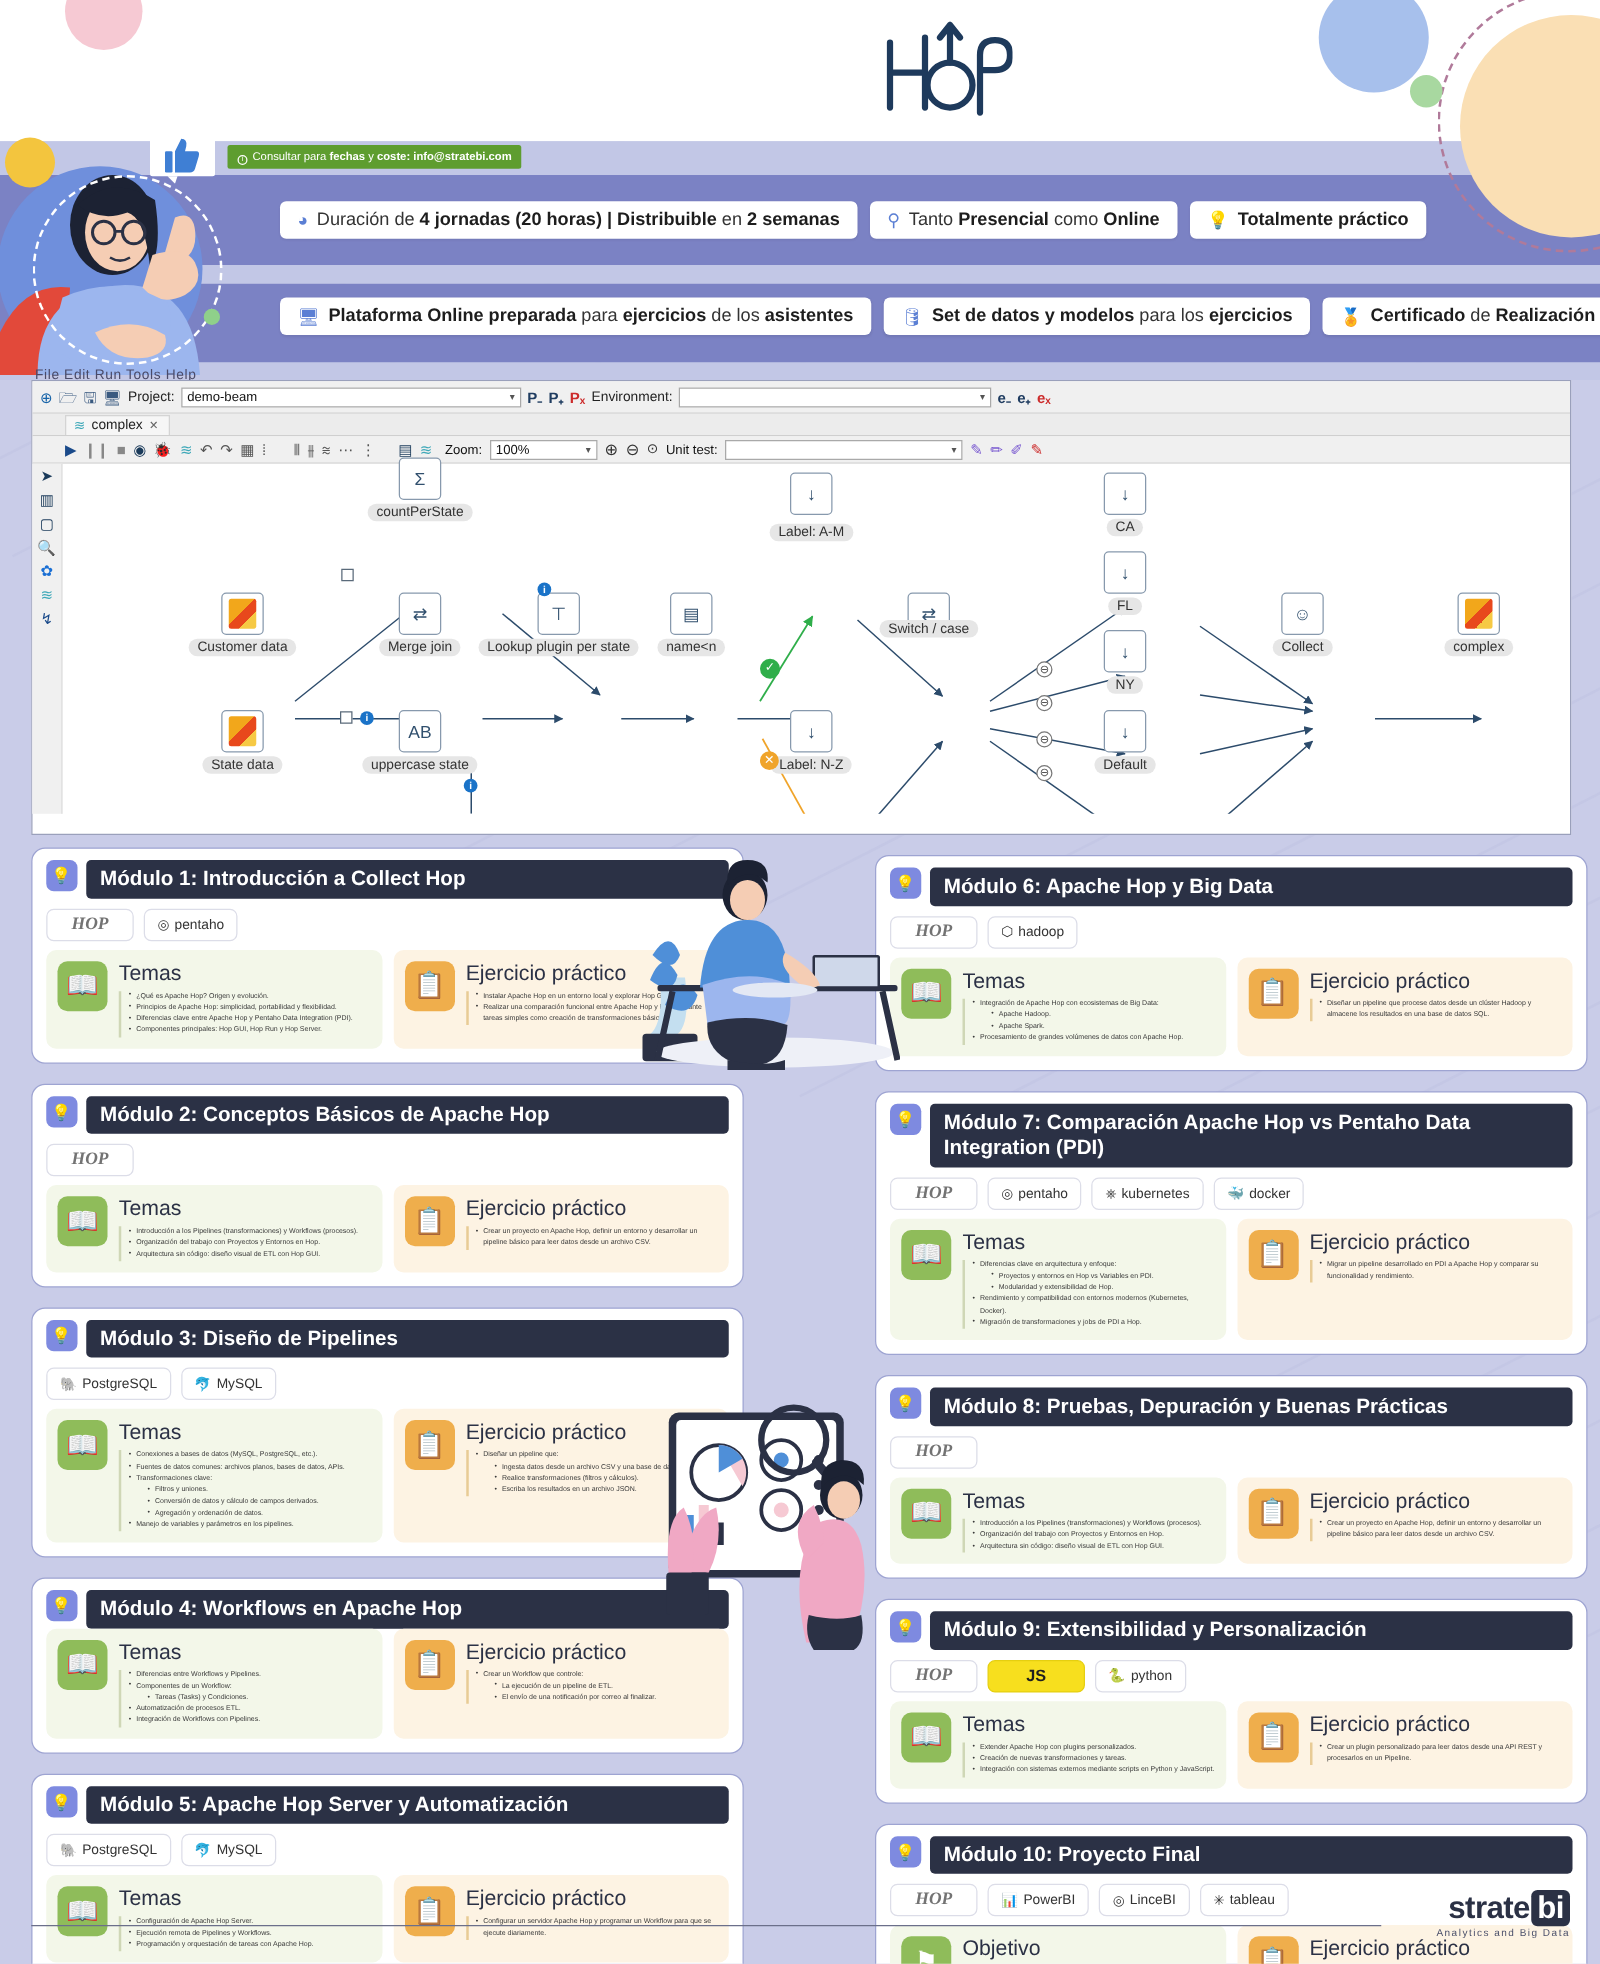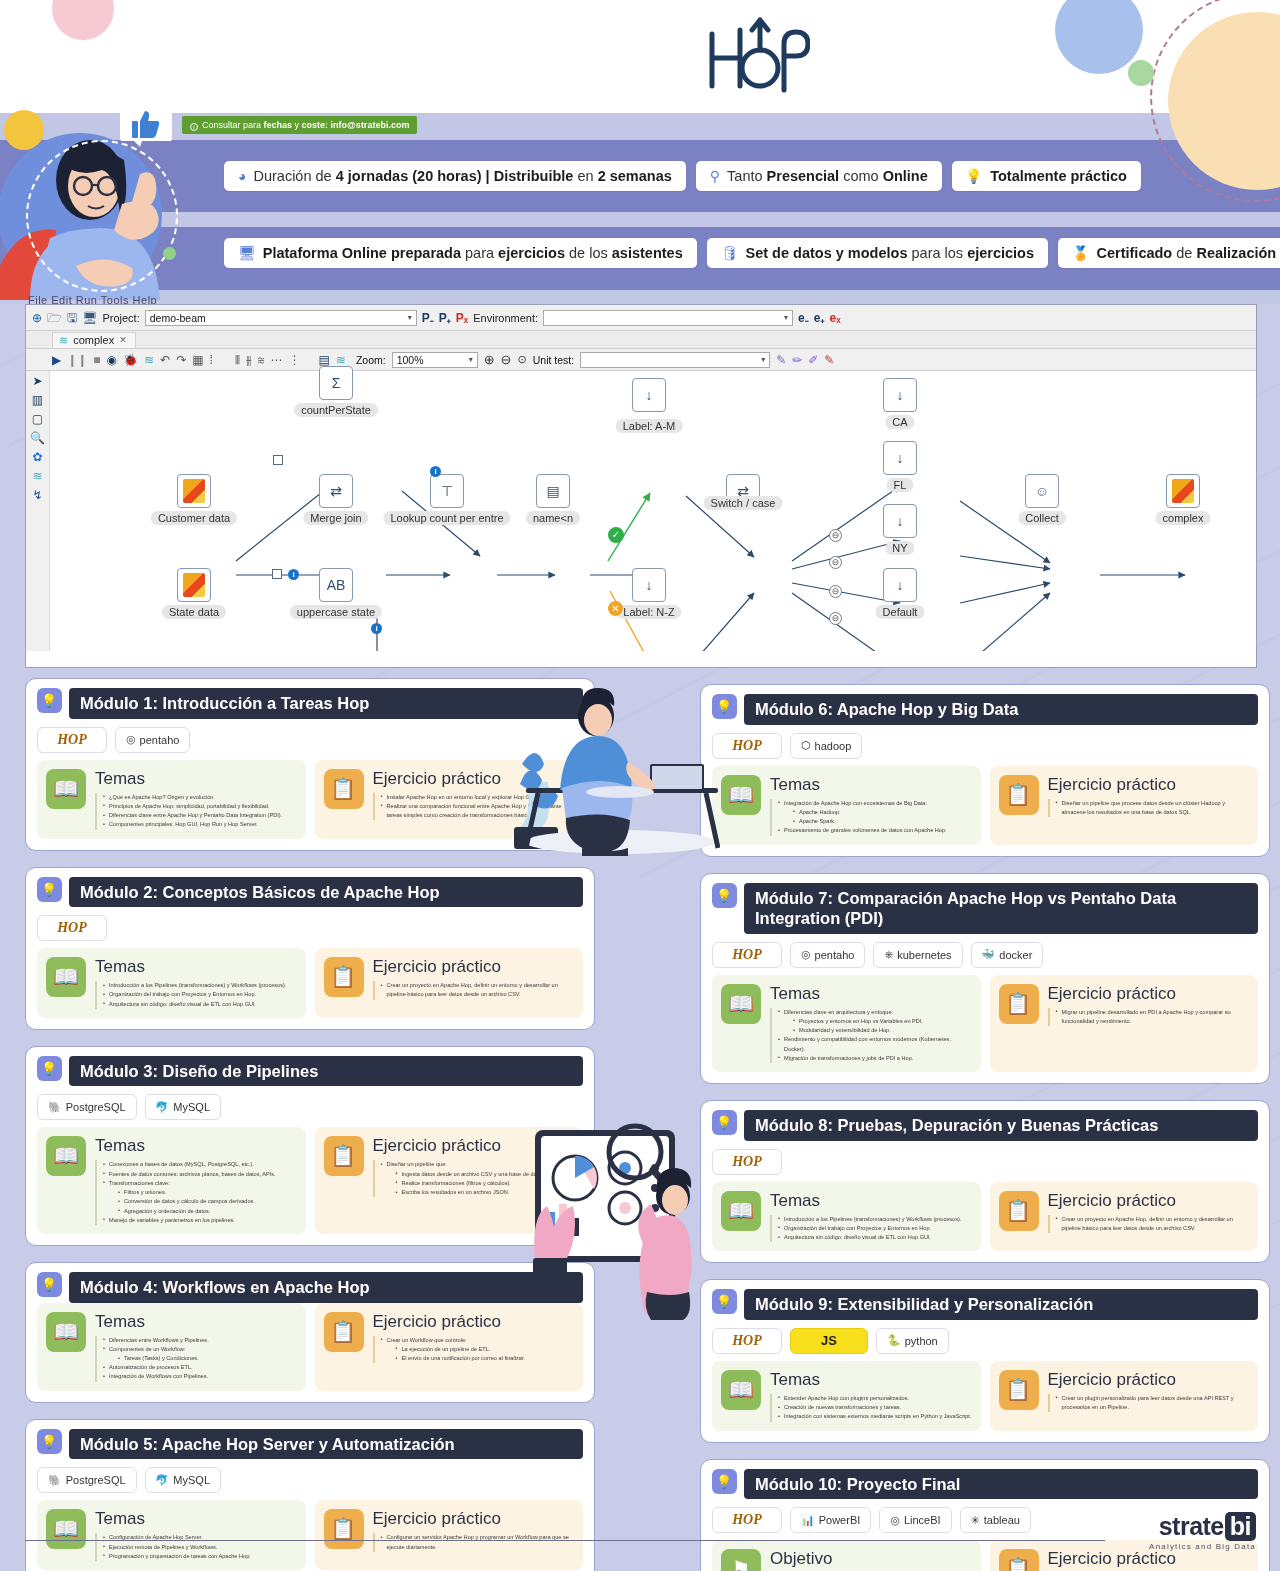--- a/index.html
+++ b/index.html
@@ -107,21 +107,21 @@
     margin-bottom:16px;position:relative;}
   .mhead{display:flex;align-items:flex-start;gap:7px;}
   .bulb{width:25px;height:25px;border-radius:6px;background:#7e8ae0;flex:0 0 25px;
     display:flex;align-items:center;justify-content:center;color:#fff;font-size:13px;}
   .mtitle{flex:1;background:#2b3145;color:#fff;border-radius:4px;font-weight:700;font-size:16.5px;
     padding:5px 11px;line-height:1.25;}
   .logos{display:flex;gap:8px;margin:8px 0 7px 0;flex-wrap:wrap;}
   .logo{height:26px;min-width:70px;border:1px solid #dcdde8;border-radius:6px;background:#fff;
     display:flex;align-items:center;justify-content:center;gap:4px;font-size:11px;color:#333;padding:0 10px;}
   .logo.js{background:#f7df1e;border-color:#e5cf10;font-weight:700;font-size:13px;color:#1f1f1f;min-width:78px;}
-  .logo .hopmark{font-family:"Liberation Serif",serif;font-style:italic;font-weight:700;font-size:14px;color:#a16207;}
+  .logo .hopmark{font-family:"Liberation Serif",serif;font-style:italic;font-weight:700;font-size:14px;color:#737373;}
   .panes{display:flex;gap:9px;}
   .pane{flex:1;border-radius:8px;padding:9px;display:flex;gap:9px;}
   .pane.temas{background:#f3f7e9;}
   .pane.ejer{background:#fdf3e3;}
   .pico-box{width:40px;height:40px;border-radius:8px;flex:0 0 40px;display:flex;align-items:center;
     justify-content:center;font-size:21px;color:#fff;}
   .pico-box.green{background:#8fbc5a;}
   .pico-box.orange{background:#efae4c;}
   .pane h4{font-size:17px;font-weight:400;color:#2b3145;margin-bottom:4px;}
   .bl{list-style:none;border-left:2px solid #cfd7b6;padding-left:6px;}
@@ -397,21 +397,21 @@
               <span style="font-size: 14px;">⇄</span>
             </div>
             <div class="nlabel" style="left: 286px; top: 140px;">Merge join</div>
             <div class="node" style="left: 269px; top: 197px;">
               <span style="font-size: 14px;">AB</span>
             </div>
             <div class="nlabel" style="left: 286px; top: 234px;">uppercase state</div>
             <div class="node" style="left: 380px; top: 103px;">
               <span style="font-size: 14px;">⊤</span>
             </div>
-            <div class="nlabel" style="left: 397px; top: 140px;">Lookup count per entre</div>
+            <div class="nlabel" style="left: 397px; top: 140px;">Lookup plugin per state</div>
             <div class="node" style="left: 486px; top: 103px;">
               <span style="font-size: 14px;">▤</span>
             </div>
             <div class="nlabel" style="left: 503px; top: 140px;">name&lt;n</div>
             <div class="node" style="left: 582px; top: 7px;">
               <span style="font-size: 14px;">↓</span>
             </div>
             <div class="nlabel" style="left: 599px; top: 48px;">Label: A-M</div>
             <div class="node" style="left: 582px; top: 197px;">
               <span style="font-size: 14px;">↓</span>
@@ -459,21 +459,21 @@
         <div class="hopdot" style="left:779px;top:241px;">⊖</div>
       </div>
     </div>
   </div>
 
   <div class="cards">
     <div class="col left" id="col-left">
         <div class="mcard">
           <div class="mhead">
             <div class="bulb">💡</div>
-            <div class="mtitle">Módulo 1: Introducción a Tareas Hop</div>
+            <div class="mtitle">Módulo 1: Introducción a Collect Hop</div>
           </div>
           <div class="logos">
             <div class="logo">
               <span class="hopmark">HOP</span>
             </div>
             <div class="logo">
               <span>◎</span>
               <span>pentaho</span>
             </div>
           </div>

